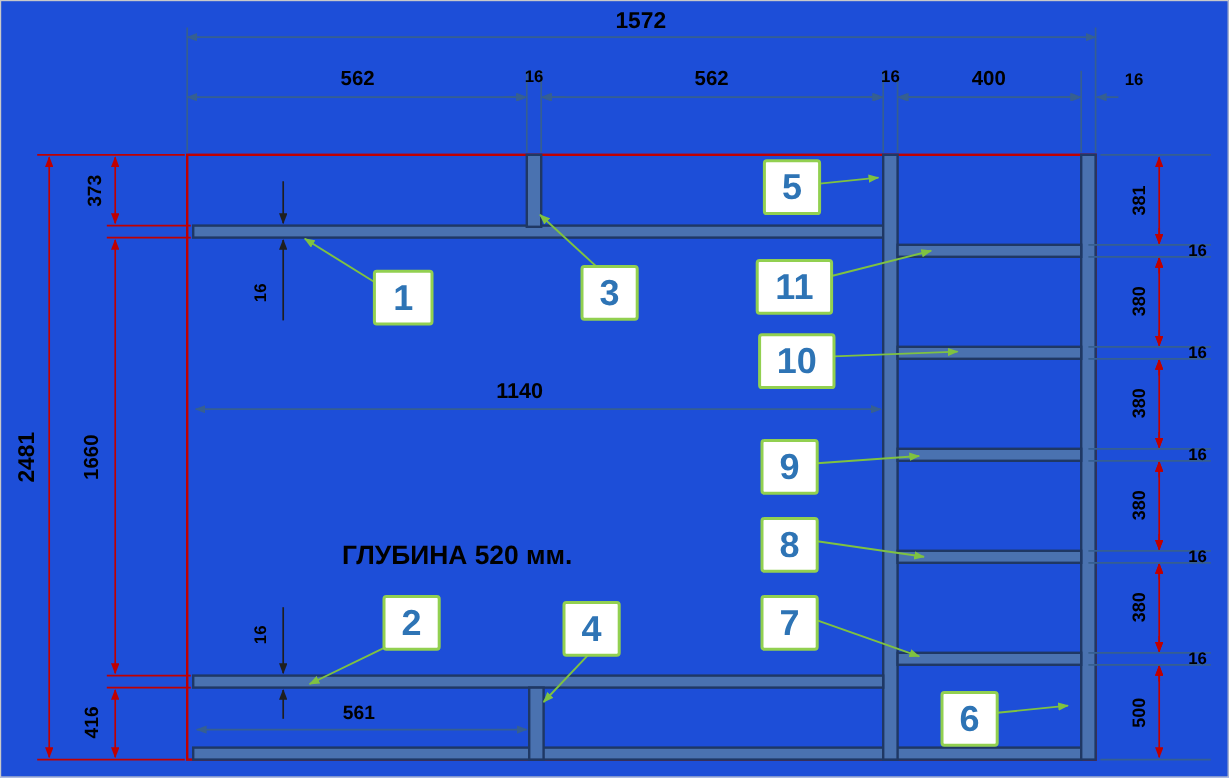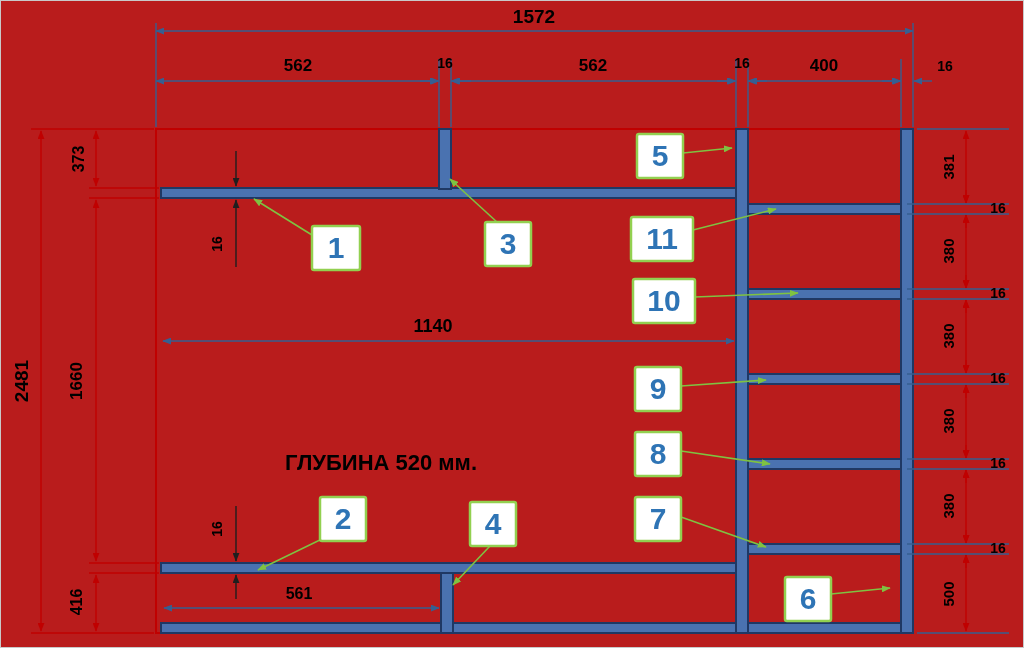--- a/index.html
+++ b/index.html
@@ -1,17 +1,17 @@
 <!DOCTYPE html>
 <html><head>
 <meta charset="utf-8">
 <style>
   html,body{margin:0;padding:0;background:#ffffff;}
   body{font-family:"Liberation Sans", sans-serif;}
-  .canvas{position:relative;width:1024px;height:648px;background:#b91c1c;border:1px solid #c9c9c9;box-sizing:border-box;overflow:hidden;}
+  .canvas{position:relative;width:1024px;height:648px;background:#1d4ed8;border:1px solid #c9c9c9;box-sizing:border-box;overflow:hidden;}
   svg text{font-family:"Liberation Sans", sans-serif;font-weight:bold;}
 </style>
 </head>
 <body>
 
 <div class="canvas">
   <svg id="drawing" width="1024" height="648" viewBox="0 0 1024 648" aria-label="furniture drawing">
       <defs>
         <marker id="m-red" orient="auto-start-reverse" markerWidth="9" markerHeight="7" refX="8.2" refY="3.5" markerUnits="userSpaceOnUse">
           <path d="M0,0 L9,3.5 L0,7 Z" fill="#c00000"></path>

